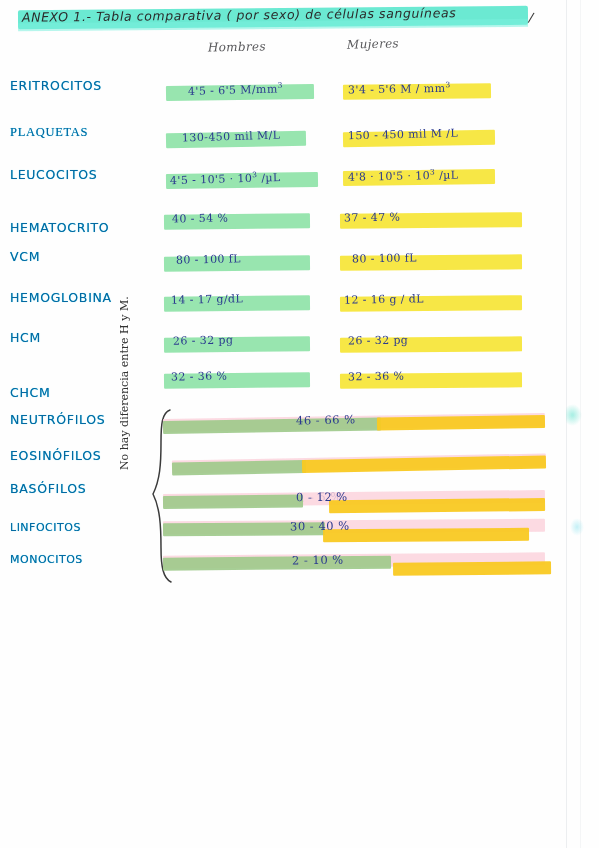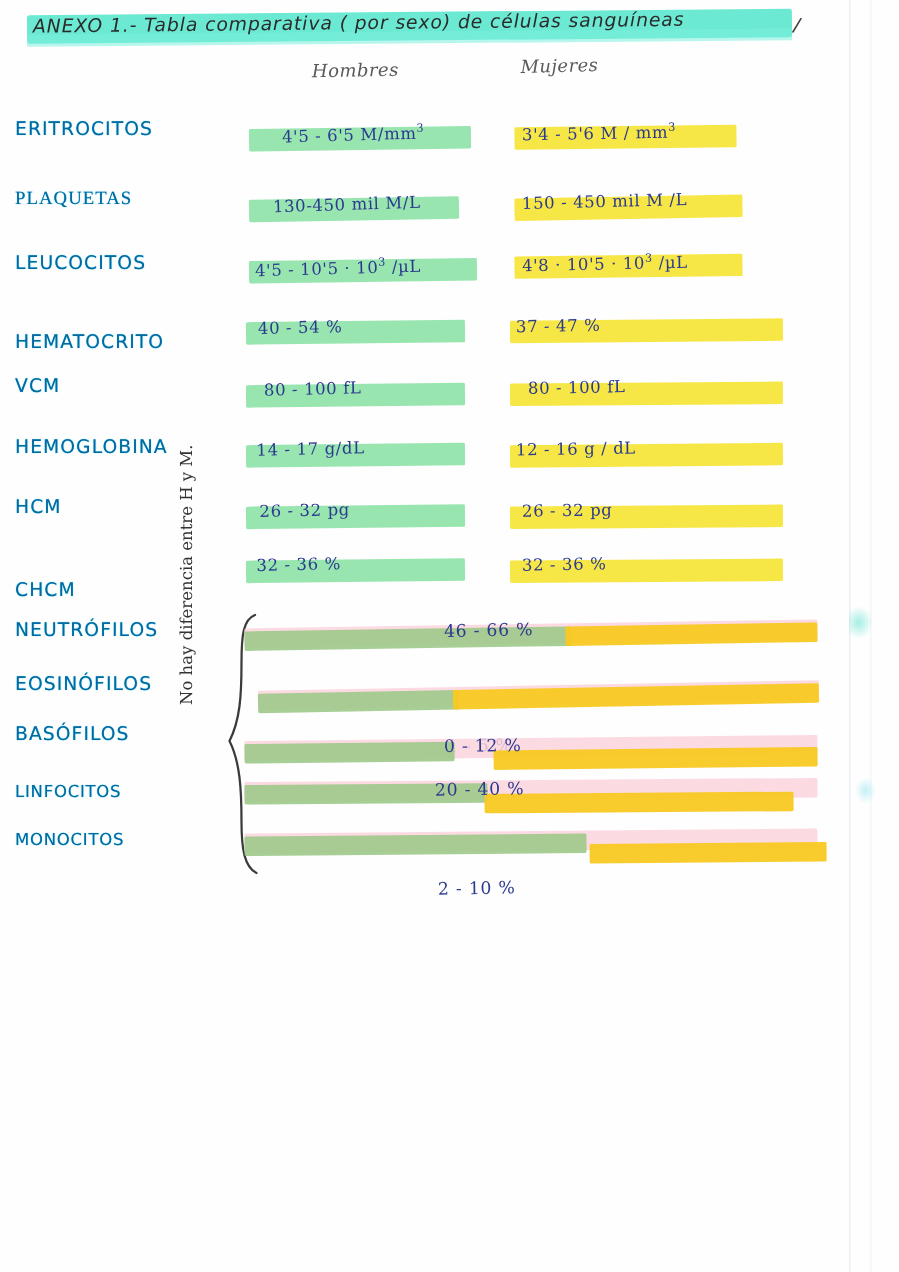--- a/index.html
+++ b/index.html
@@ -195,23 +195,23 @@
     <div class="ylw" style="left:166px;top:6px;width:216px;"></div>
   </div>
   <div class="barval" style="left:296px;top:490px;transform:rotate(-0.8deg);">0 - 12 %</div>
 
   <div class="rowlabel small" style="top:521px;">LINFOCITOS</div>
   <div class="bar" style="left:163px;top:522px;width:382px;transform:rotate(-0.4deg);">
     <div class="pink"></div>
     <div class="grn" style="left:0;width:162px;"></div>
     <div class="ylw" style="left:160px;top:7px;width:206px;"></div>
   </div>
-  <div class="barval" style="left:290px;top:519px;transform:rotate(-0.9deg);">20 - 40 %</div>
+  <div class="barval" style="left:290px;top:519px;transform:rotate(-0.9deg);">30 - 40 %</div>
 
   <div class="rowlabel small" style="top:553px;">MONOCITOS</div>
   <div class="bar" style="left:163px;top:556px;width:382px;transform:rotate(-0.5deg);">
     <div class="pink"></div>
     <div class="grn" style="left:0;width:228px;"></div>
     <div class="ylw" style="left:230px;top:7px;width:158px;"></div>
   </div>
-  <div class="barval" style="left:292px;top:585px;transform:rotate(-1deg);">2 - 10 %</div>
+  <div class="barval" style="left:292px;top:553px;transform:rotate(-1deg);">2 - 10 %</div>
 
 </div>
 
 </body></html>

